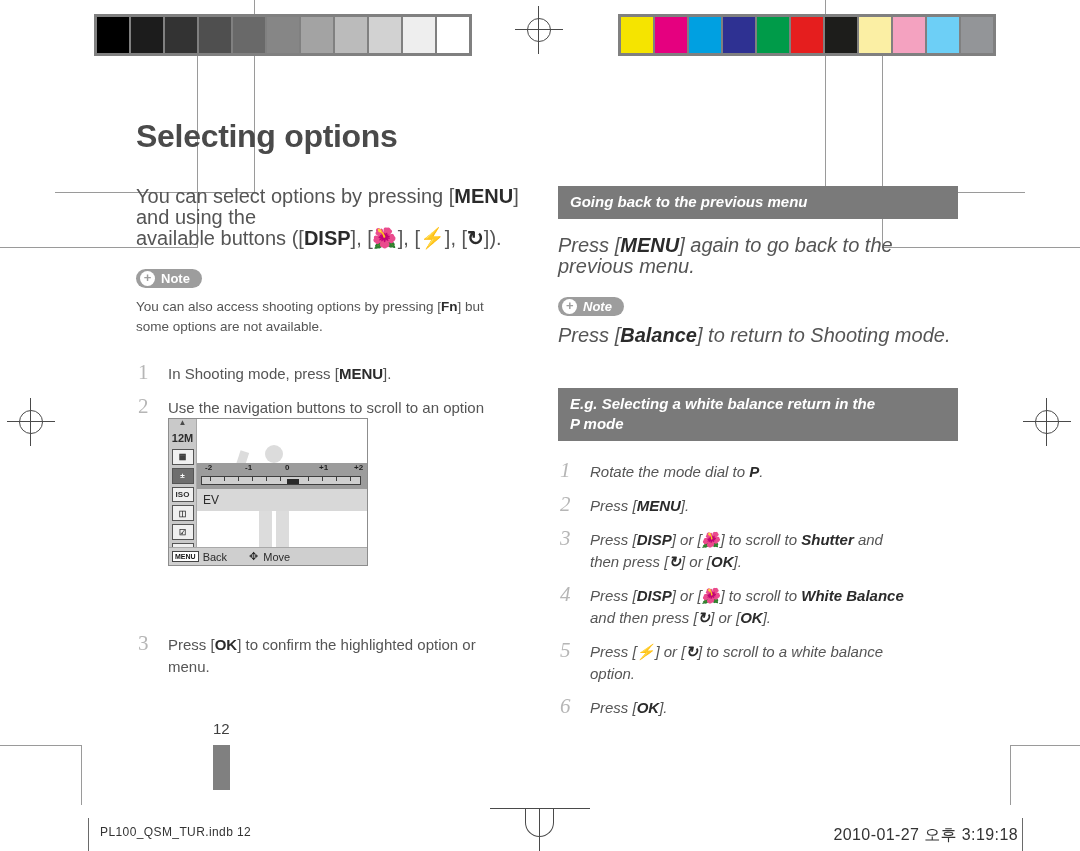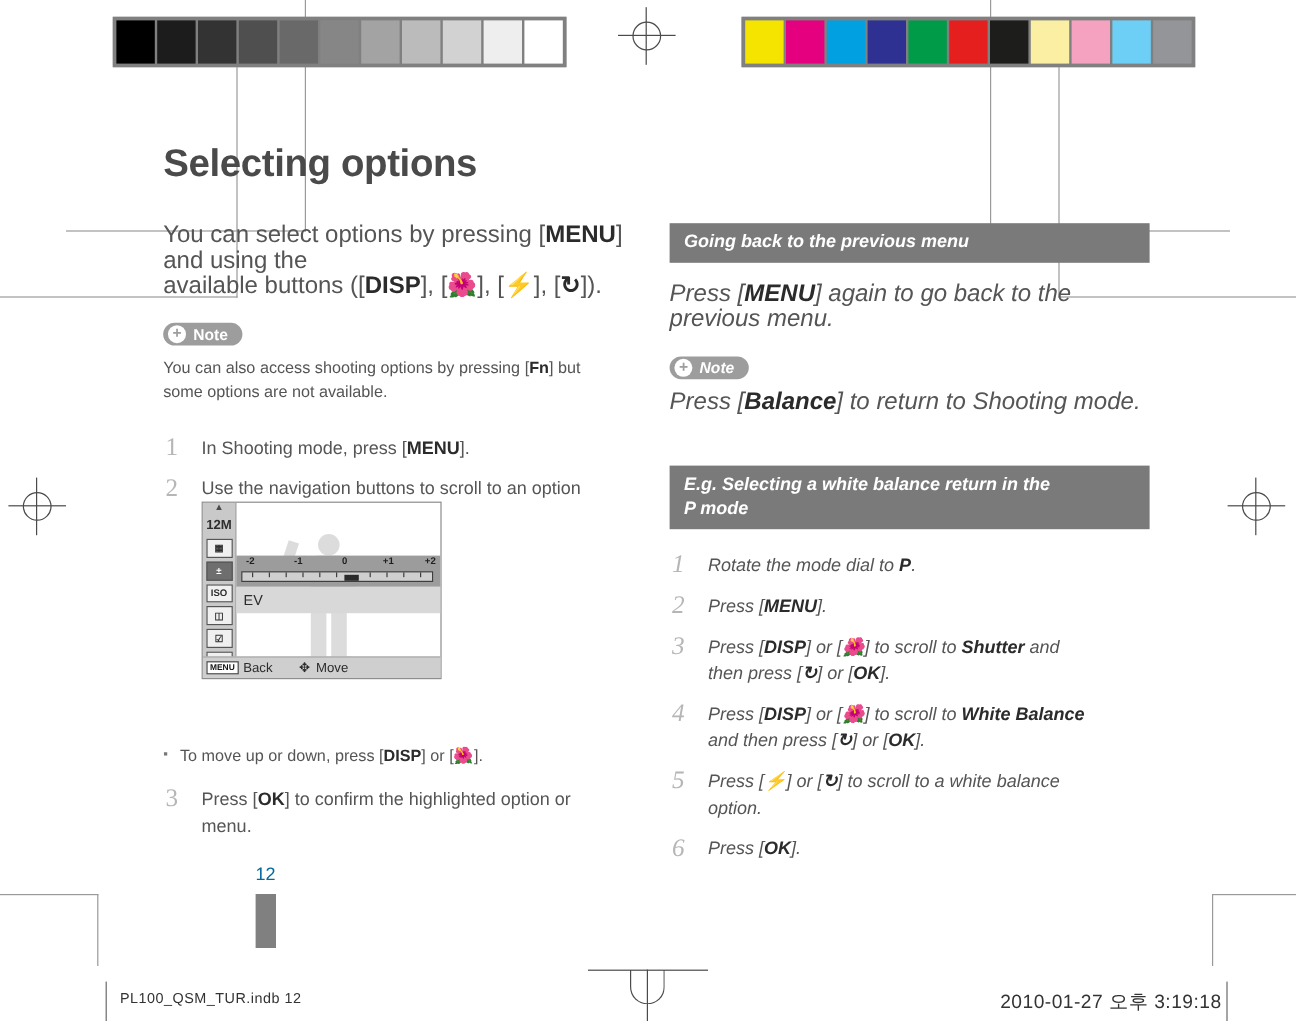--- a/index.html
+++ b/index.html
@@ -136,21 +136,21 @@
     display:flex; align-items:center; font-size:11px; color:#2b2b2b;
   }
   .lcd .botbar .menukey {
     background:#ffffff; border:1px solid #444; color:#111;
     font-size:7px; font-weight:bold; padding:1px 2px; margin:0 4px 0 3px;
   }
   .lcd .botbar .navkey { margin:0 5px 0 22px; font-size:11px; color:#2b2b2b; }
 
   .pagenum {
     position:absolute; left:213px; top:720px;
-    font-size:15px; color:#0369a1;
+    font-size:15px; color:#404040;
   }
   .pagetab {
     position:absolute; left:213px; top:745px;
     width:17px; height:45px; background:#808080;
   }
 
   .footer-left {
     position:absolute; left:100px; top:825px;
     font-size:12px; color:#333;
     font-family:"Liberation Sans", sans-serif;
@@ -274,24 +274,20 @@
       <li>
         <span class="num">2</span>
         Use the navigation buttons to scroll to an option<br>or menu.
       </li>
     </ol>
 
     
     <div style="height:165px;"></div>
 
     <ul class="dots" style="margin-top:2px;">
-      <li>
-        To move up or down, press [<span class="kb">DISP</span>]
-        or [<span class="kb">🌺</span>].
-      </li>
     </ul>
 
     <ol class="steps" style="margin-top:16px;">
       <li>
         <span class="num">3</span>
         Press [<span class="kb">OK</span>] to confirm the highlighted option or<br>menu.
       </li>
     </ol>
   </div>
 

